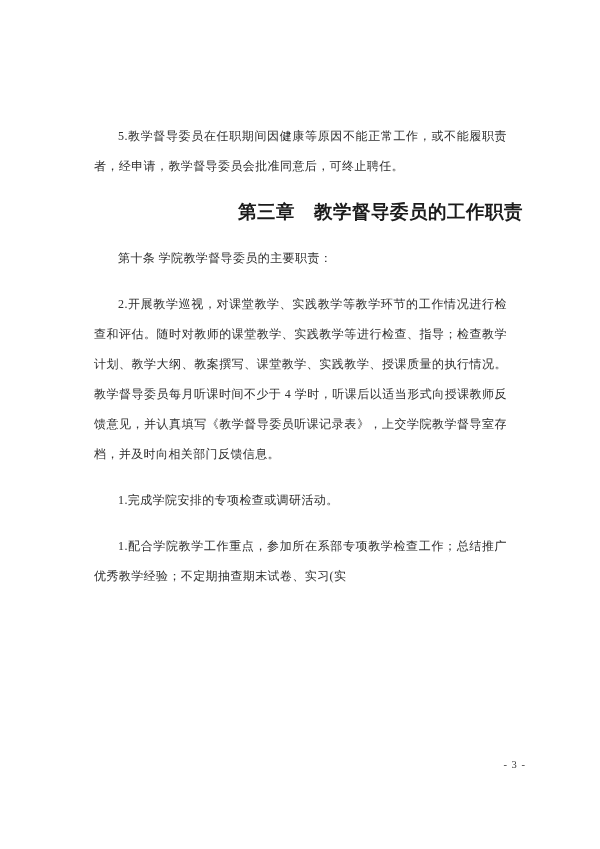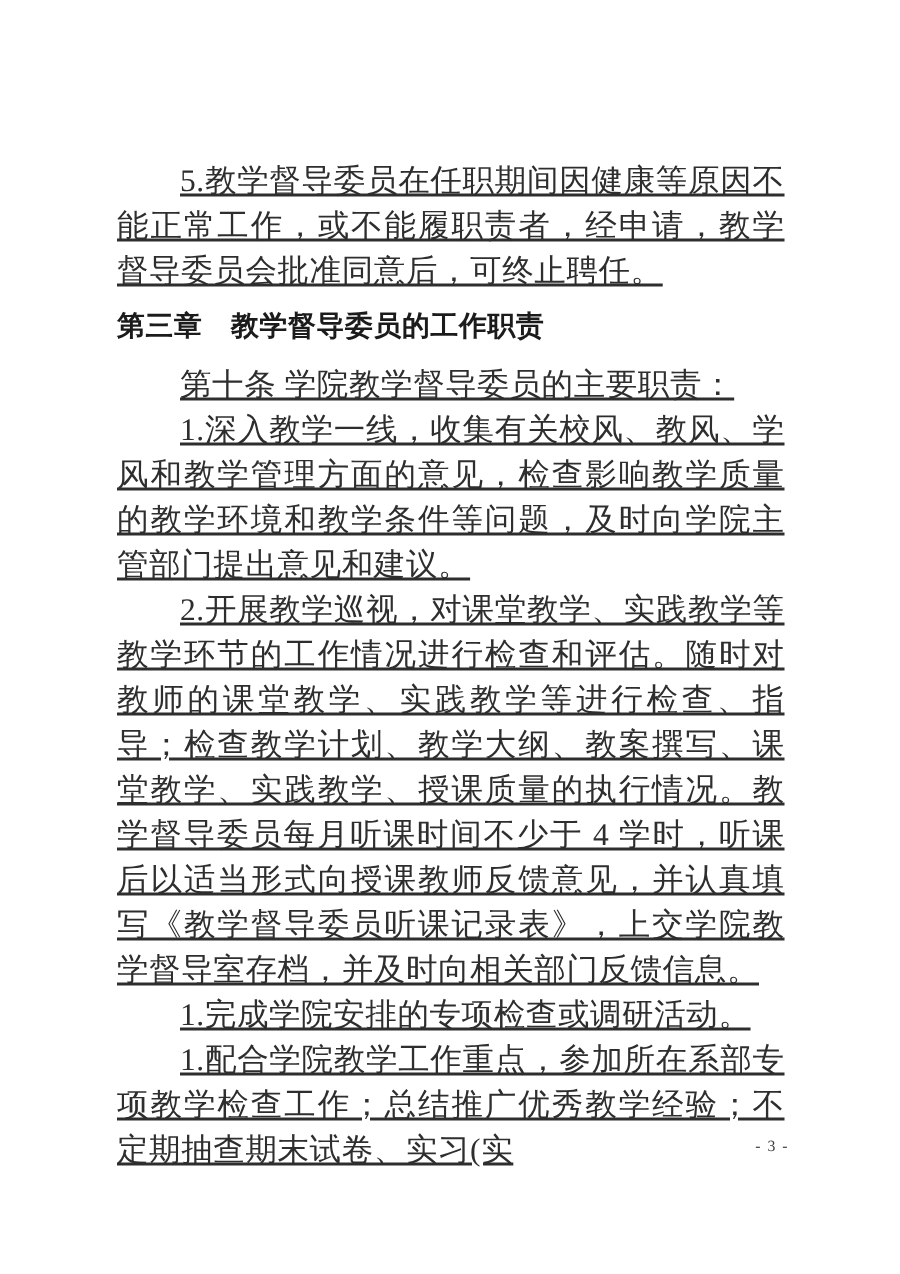--- a/index.html
+++ b/index.html
@@ -16,35 +16,34 @@
     font-family: "Liberation Serif", serif;
     color: #2e2e2e;
   }
   .content {
     position: absolute;
     left: 78px;
     top: 105px;
     width: 445px;
   }
   p.body-para {
-    margin: 0;
-    font-size: 21px;
+    margin: 16px;
+    font-size: 12px;
     line-height: 30px;
     letter-spacing: 0.4px;
     text-align: justify;
     text-indent: 2em;
     word-break: break-all;
     color: #2e2e2e;
-    text-decoration: underline;
   }
   h2.chapter-heading {
     margin: 7px 0 9px 0;
     font-size: 18.5px;
     line-height: 30px;
-    text-align: left;
+    text-align: right;
     text-indent: 0;
     font-weight: bold;
     font-family: "Liberation Sans", sans-serif;
     letter-spacing: 0.5px;
     color: #1b1b1b;
   }
   .page-number {
     position: absolute;
     top: 758px;
     right: 74px;
@@ -56,19 +55,18 @@
   }
 </style>
 </head>
 <body>
 
 <div class="page">
   <div class="content">
     <p class="body-para">5.教学督导委员在任职期间因健康等原因不能正常工作，或不能履职责者，经申请，教学督导委员会批准同意后，可终止聘任。</p>
     <h2 class="chapter-heading">第三章　教学督导委员的工作职责</h2>
     <p class="body-para">第十条 学院教学督导委员的主要职责：</p>
-    <p class="body-para">1.深入教学一线，收集有关校风、教风、学风和教学管理方面的意见，检查影响教学质量的教学环境和教学条件等问题，及时向学院主管部门提出意见和建议。</p>
     <p class="body-para">2.开展教学巡视，对课堂教学、实践教学等教学环节的工作情况进行检查和评估。随时对教师的课堂教学、实践教学等进行检查、指导；检查教学计划、教学大纲、教案撰写、课堂教学、实践教学、授课质量的执行情况。教学督导委员每月听课时间不少于 4 学时，听课后以适当形式向授课教师反馈意见，并认真填写《教学督导委员听课记录表》，上交学院教学督导室存档，并及时向相关部门反馈信息。</p>
     <p class="body-para">1.完成学院安排的专项检查或调研活动。</p>
     <p class="body-para">1.配合学院教学工作重点，参加所在系部专项教学检查工作；总结推广优秀教学经验；不定期抽查期末试卷、实习(实</p>
   </div>
   <div class="page-number">- 3 -</div>
 </div>
 
 </body></html>

